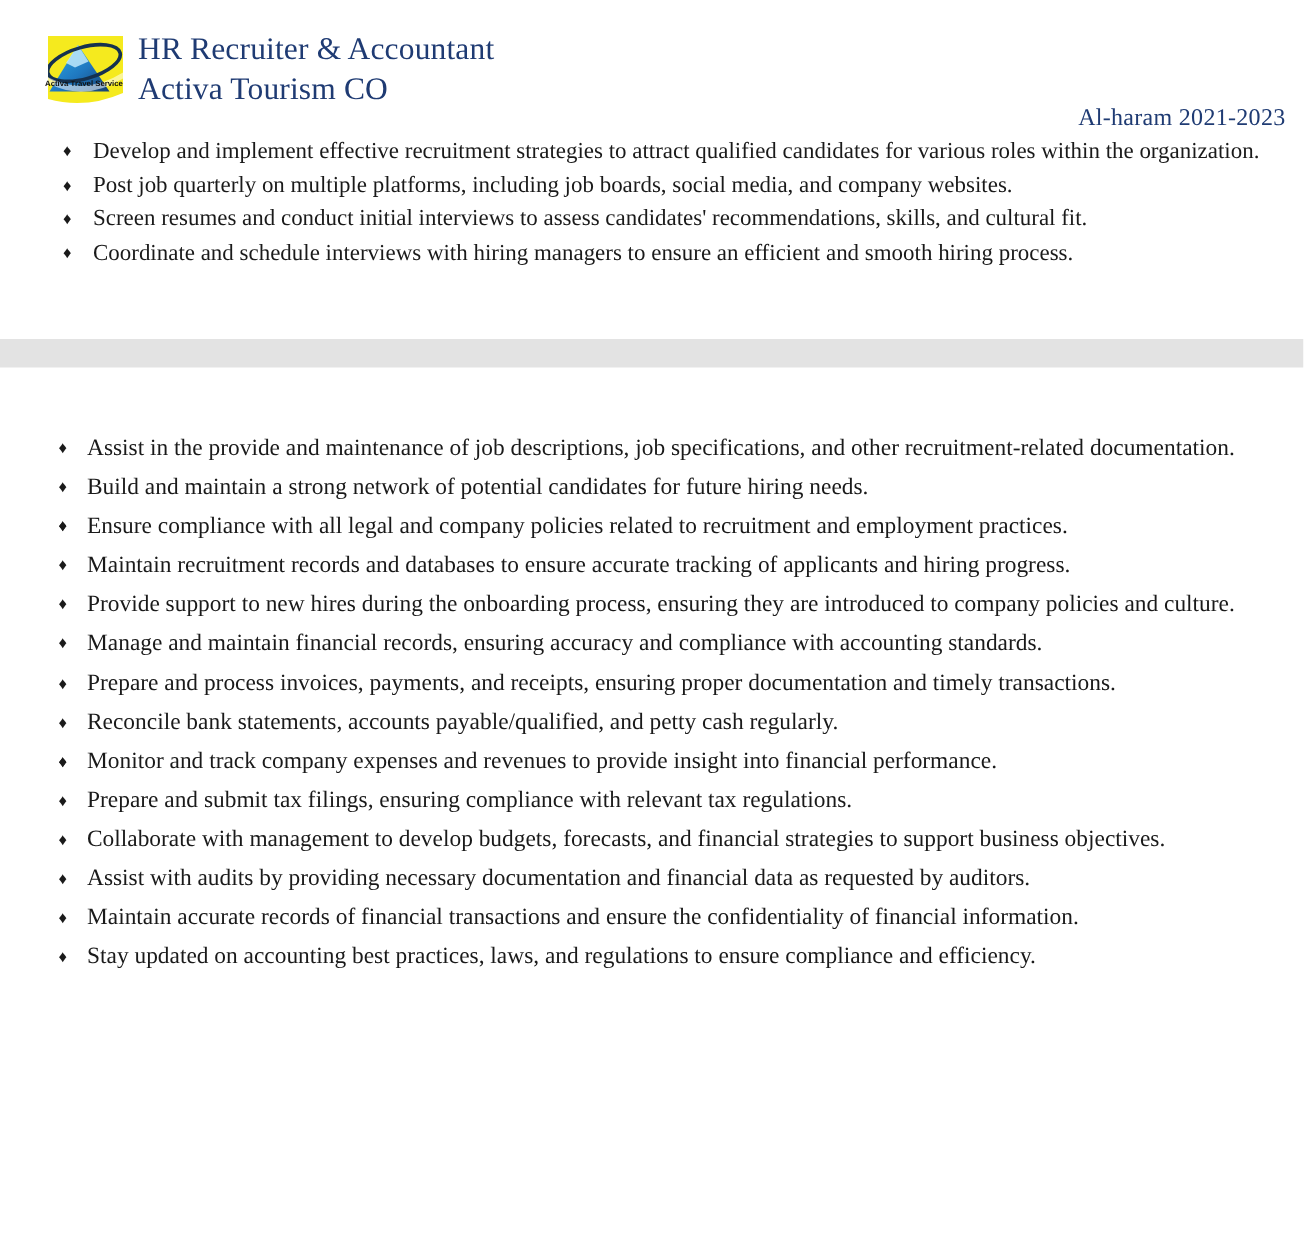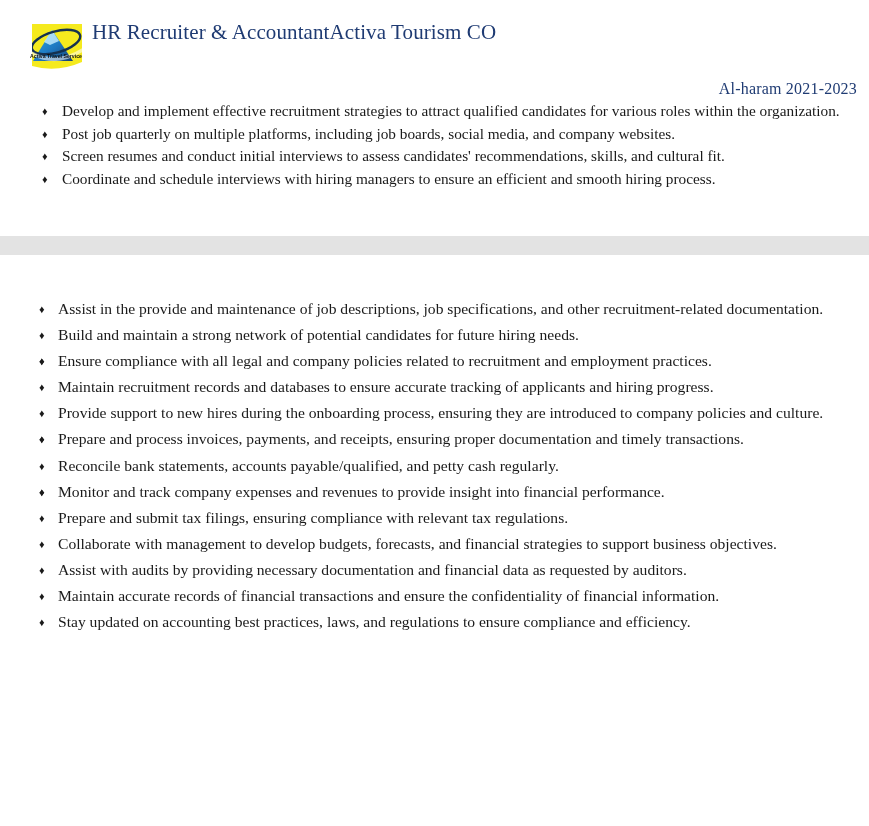--- a/index.html
+++ b/index.html
@@ -30,37 +30,36 @@
   }
   .logo {
     width: 58px;
     height: 53px;
     flex: 0 0 auto;
     margin-top: 3px;
     margin-right: 6px;
   }
   .title-block {
     display: flex;
-    flex-direction: row;
+    flex-direction: column;
     justify-content: center;
     padding-top: 1px;
   }
   .title-line {
     font-family: "Liberation Serif", "DejaVu Serif", serif;
     font-size: 21px;
     line-height: 27px;
     color: #1f3b73;
     white-space: nowrap;
     letter-spacing: 0.1px;
   }
 
   .date-line {
     text-align: right;
     padding-right: 12px;
-    margin-top: 10px;
     font-size: 16px;
     color: #1f3b73;
     font-family: "Liberation Serif", "DejaVu Serif", serif;
     letter-spacing: 0.2px;
   }
 
   
   ul.bullets {
     list-style: none;
     margin: 0;
@@ -203,20 +202,21 @@
     <li>
       <span class="bullet-marker">♦</span>
       <span>Maintain recruitment records and databases to ensure accurate tracking of applicants and hiring progress.</span>
     </li>
     <li>
       <span class="bullet-marker">♦</span>
       <span>Provide support to new hires during the onboarding process, ensuring they are introduced to company policies and culture.</span>
     </li>
     <li>
       <span class="bullet-marker">♦</span>
+      <span>Manage and maintain financial records, ensuring accuracy and compliance with accounting standards.</span>
     </li>
     <li>
       <span class="bullet-marker">♦</span>
       <span>Prepare and process invoices, payments, and receipts, ensuring proper documentation and timely transactions.</span>
     </li>
     <li>
       <span class="bullet-marker">♦</span>
       <span>Reconcile bank statements, accounts payable/qualified, and petty cash regularly.</span>
     </li>
     <li>

